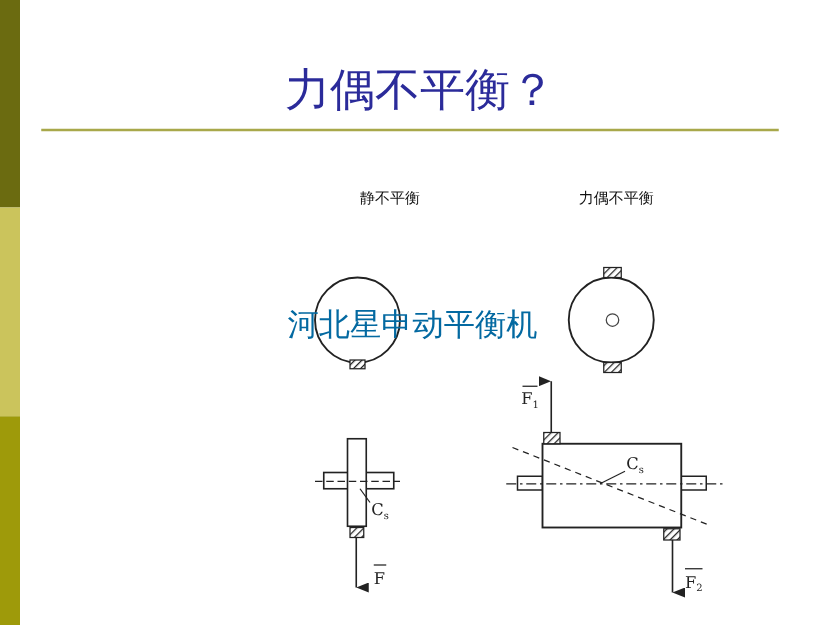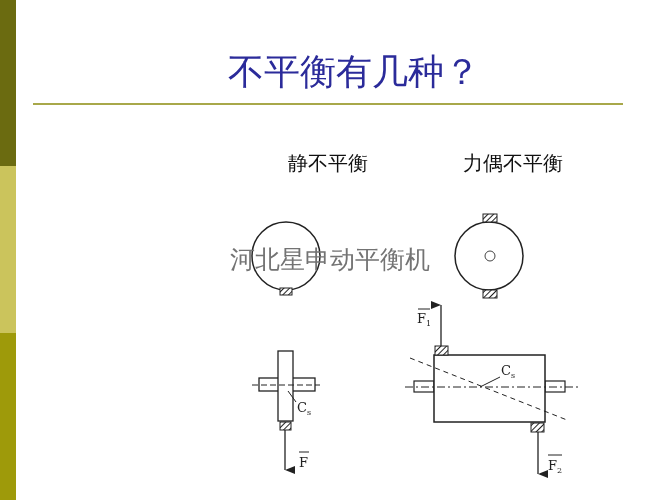--- a/index.html
+++ b/index.html
@@ -6,37 +6,37 @@
   body { width:667px; height:500px; background:#ffffff; position:relative; overflow:hidden;
          font-family:"DejaVu Sans", sans-serif; }
   .sidebar { position:absolute; left:0; top:0; width:16px; height:500px; }
   .seg { position:absolute; left:0; width:16px; }
   .seg1 { top:0; height:166px; background:#6b6b10; }
   .seg2 { top:166px; height:167px; background:#cbc45c; }
   .seg3 { top:333px; height:167px; background:#9e9a0a; }
   .title { position:absolute; left:228px; top:48px; font-size:36px; color:#2b2b9a;
            font-family:"DejaVu Serif", serif; letter-spacing:0px; white-space:nowrap; }
   .rule { position:absolute; left:33px; top:103px; width:590px; height:2px; background:#a8a84a; }
-  .label { position:absolute; font-size:20px; color:#111; white-space:nowrap;text-align:right; }
+  .label { position:absolute; font-size:12px; color:#111; white-space:nowrap;text-align:right; }
   .lbl-static { left:288px; top:150px; }
   .lbl-couple { left:463px; top:150px; }
-  .watermark { position:absolute; left:230px; top:243px; font-size:25px; color:#737373;
+  .watermark { position:absolute; left:230px; top:243px; font-size:25px; color:#0369a1;
                white-space:nowrap; font-family:"DejaVu Sans", sans-serif; font-weight:300; }
   svg.diagram { position:absolute; left:0; top:0; }
 </style>
 </head>
 <body>
 
 <div class="sidebar">
   <div class="seg seg1"></div>
   <div class="seg seg2"></div>
   <div class="seg seg3"></div>
 </div>
 
-<div class="title">不平衡有几种？</div>
+<div class="title">力偶不平衡？</div>
 <div class="rule"></div>
 
 <div class="label lbl-static">静不平衡</div>
 <div class="label lbl-couple">力偶不平衡</div>
 
 <svg class="diagram" width="667" height="500">
   <defs>
     <pattern id="hatch" width="4" height="4" patternUnits="userSpaceOnUse" patternTransform="rotate(45)">
       <rect width="4" height="4" fill="#fff"></rect>
       <line x1="0" y1="0" x2="0" y2="4" stroke="#222" stroke-width="2"></line>

